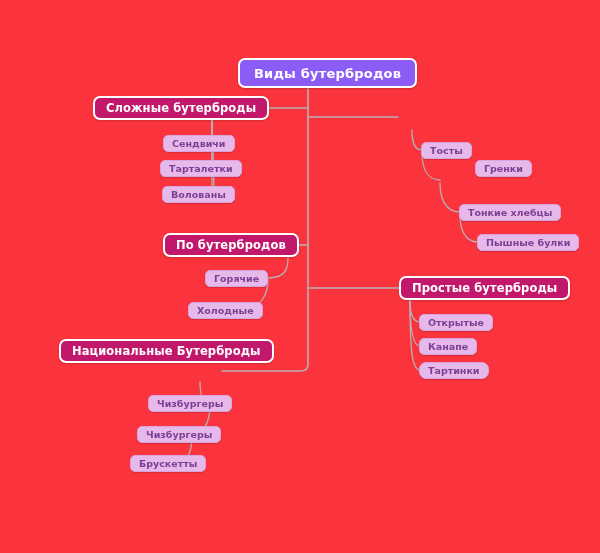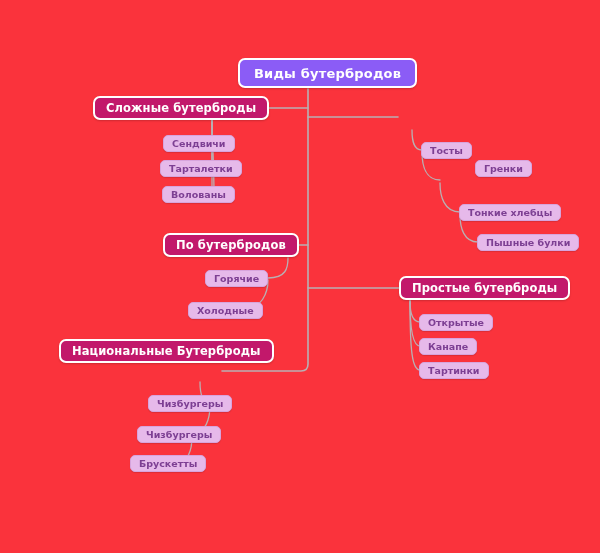--- a/index.html
+++ b/index.html
@@ -126,20 +126,20 @@
   <div class="node node-leaf" style="left:477px; top:234px;">Пышные булки</div>
   <div class="node node-leaf" style="left:459px; top:204px;">Тонкие хлебцы</div>
 
   <div class="node node-branch" style="left:163px; top:233px;">По бутербродов</div>
   <div class="node node-leaf" style="left:205px; top:270px;">Горячие</div>
   <div class="node node-leaf" style="left:188px; top:302px;">Холодные</div>
 
   <div class="node node-branch" style="left:399px; top:276px;">Простые бутерброды</div>
   <div class="node node-leaf" style="left:419px; top:314px;">Открытые</div>
   <div class="node node-leaf" style="left:419px; top:338px;">Канапе</div>
-  <div class="node node-leaf" style="left:419px; top:362px;">Тартинки</div>
+  <div class="node node-leaf" style="left:419px; top:362px;border-radius:7px;">Тартинки</div>
 
   <div class="node node-branch" style="left:59px; top:339px;">Национальные Бутерброды</div>
   <div class="node node-leaf" style="left:148px; top:395px;">Чизбургеры</div>
   <div class="node node-leaf" style="left:137px; top:426px;">Чизбургеры</div>
   <div class="node node-leaf" style="left:130px; top:455px;">Брускетты</div>
 
 </div>
 
 </body></html>

